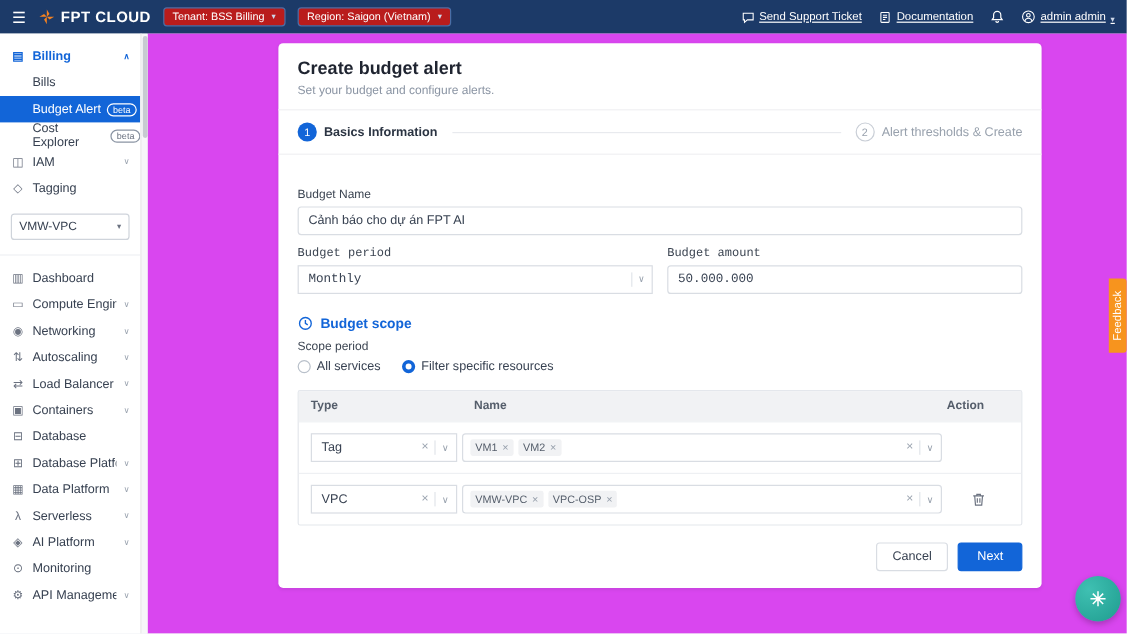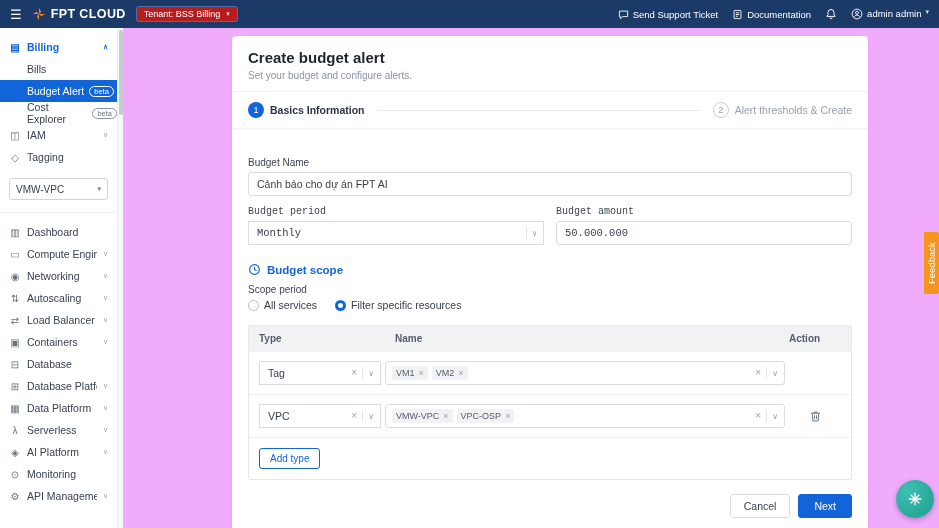--- a/index.html
+++ b/index.html
@@ -8,29 +8,29 @@
   .app { position: relative; width: 939px; height: 528px; display: flex; flex-direction: column; overflow: hidden; }
 
   
   .topbar { height: 28px; flex: 0 0 28px; background: #1c3a68; display: flex; align-items: center; padding: 0 10px; gap: 10px; color: #fff; }
   .hamburger { font-size: 13px; cursor: pointer; line-height: 1; }
   .brand { display: flex; align-items: flex-end; gap: 5px; font-weight: 700; font-size: 12.5px; letter-spacing: .4px; cursor: pointer; }
   .tb-chip { background: #b91c1c; border: 1px solid #4a6ea6; border-radius: 3px; padding: 2px 7px; font-size: 9px; display: flex; gap: 6px; align-items: center; cursor: pointer; white-space: nowrap; }
   .tb-chip:first-of-type { margin-left: 12px; }
   .caret { font-size: 7px; color: #cdd8ea; }
   .tb-right { margin-left: auto; display: flex; align-items: center; gap: 14px; font-size: 9.5px; }
-  .tb-link { display: flex; gap: 4px; align-items: flex-start; cursor: pointer; white-space: nowrap; }
+  .tb-link { display: flex; gap: 4px; align-items: flex-end; cursor: pointer; white-space: nowrap; text-decoration: underline; }
   .tb-icon { display: inline-flex; }
 
   
   .content { flex: 1; display: flex; min-height: 0; }
   .sidebar { width: 117px; flex: 0 0 117px; background: #fff; padding-top: 8px; font-size: 10.5px; overflow: hidden; }
   .vscroll { width: 6px; flex: 0 0 6px; background: #f7f8f9; border-left: 1px solid #ececec; position: relative; }
   .vscroll .thumb { position: absolute; top: 2px; left: 1px; width: 4px; height: 85px; background: #c7cbd1; border-radius: 2px; }
-  .main { flex: 1; background: #f0abfc; overflow: hidden; }
+  .main { flex: 1; background: #d946ef; overflow: hidden; }
 
   
   .side-item { display: flex; align-items: center; gap: 6px; height: 22px; padding: 0 9px; cursor: pointer; }
   .side-item .ic { width: 12px; text-align: center; color: #6b7280; font-size: 10px; flex: 0 0 12px; }
   .side-item .lbl { flex: 1; white-space: nowrap; overflow: hidden; color: #374151; }
   .side-item .chev { font-size: 7px; color: #9aa3af; }
   .side-item.billing-head .ic, .side-item.billing-head .lbl, .side-item.billing-head .chev { color: #1265d8; font-weight: 700; }
   .sub-item { display: flex; align-items: center; gap: 5px; height: 22px; padding-left: 27px; cursor: pointer; color: #374151; }
   .sub-item.selected { background: #1265d8; color: #fff; }
   .badge { font-size: 7.5px; border: 1px solid #8a94a3; color: #6b7280; border-radius: 7px; padding: 0 4px; height: 11px; display: inline-flex; align-items: center; }
@@ -106,20 +106,24 @@
             <path d="M8 15l-2.6-4.4L8 8z"></path>
             <path d="M1 8l4.4-2.6L8 8z"></path>
           </g>
         </svg>
       <span>FPT CLOUD</span>
     </div>
     <div class="tb-chip">
       <span>Tenant: BSS Billing</span>
       <span class="caret">▾</span>
     </div>
+    <div class="tb-chip">
+      <span>Region: Saigon (Vietnam)</span>
+      <span class="caret">▾</span>
+    </div>
     <div class="tb-right">
       <div class="tb-link">
         <svg class="tb-icon" width="11" height="11" viewBox="0 0 16 16" fill="none" stroke="#fff" stroke-width="1.3">
             <path d="M2 3h12v8H7l-3.5 3V11H2z"></path>
           </svg>
         <span>Send Support Ticket</span>
       </div>
       <div class="tb-link">
         <svg class="tb-icon" width="11" height="11" viewBox="0 0 16 16" fill="none" stroke="#fff" stroke-width="1.3">
             <rect x="3" y="2" width="10" height="12" rx="1"></rect>
@@ -371,23 +375,20 @@
               </div>
               <div class="t-action">
                 <button class="trash-btn">
                   <svg width="13" height="13" viewBox="0 0 16 16" fill="none" stroke="#6b7280" stroke-width="1.2">
                       <path d="M2.5 4h11M6.2 4V2.5h3.6V4M4 4l.8 9.5h6.4L12 4M6.7 6.5v4.5M9.3 6.5v4.5"></path>
                     </svg>
                 </button>
               </div>
             </div>
 
-            <div class="t-foot">
-              <button class="add-type">Add type</button>
-            </div>
           </div>
 
           <div class="footer-actions">
             <button class="btn-cancel">Cancel</button>
             <button class="btn-next">Next</button>
           </div>
 
         </div>
       </div>
     </main>

